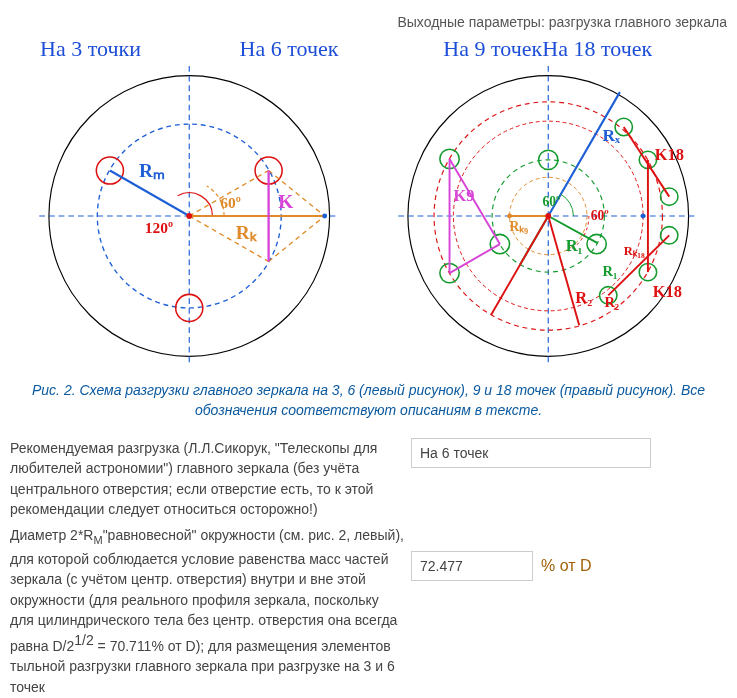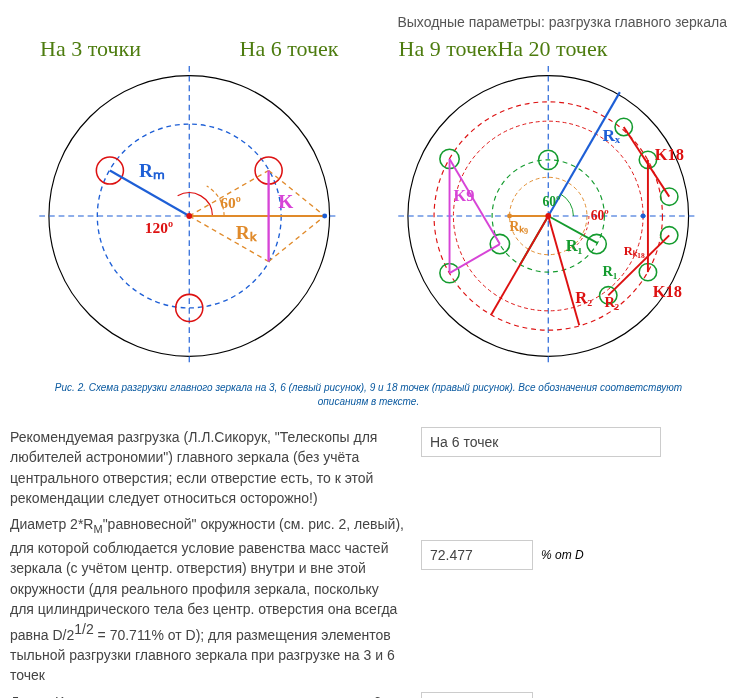--- a/index.html
+++ b/index.html
@@ -24,66 +24,65 @@
     align-items: flex-start;
     margin-bottom: 12px;
   }
   .diagram-col {
     flex: 1;
     text-align: center;
   }
   .diagram-header {
     font-family: Georgia, "Times New Roman", serif;
     font-size: 22px;
-    color: #4d7c0f;
+    color: #1d4ed8;
     margin-bottom: 4px;
   }
   .svg-box {
     width: 100%;
     height: 300px;
   }
   .caption {
     color: #0b5aa0;
     font-style: italic;
     text-align: center;
-    font-size: 10px;
+    font-size: 14px;
     margin: 10px 20px 18px 20px;
     line-height: 1.4;
   }
   .param-row {
     display: flex;
     align-items: flex-start;
     margin: 6px 0;
-    gap: 16px;
+    gap: 6px;
   }
   .param-label {
     flex: 0 0 395px;
     font-size: 14px;
     color: #444;
     line-height: 1.45;
   }
   .param-value {
     display: flex;
     align-items: center;
     gap: 8px;
   }
   .param-value input, .param-value .ro-field {
     border: 1px solid #ccc;
     padding: 6px 8px;
     font-size: 14px;
-    width: 112px;
+    width: 122px;
     background: #fff;
     color: #444;
     box-sizing: border-box;
   }
   .ro-field.wide { width: 240px; }
   .unit {
-    font-size: 12px;
-    color: #000000;
-    font-style: italic;
+    font-size: 16px;
+    color: #a16207;
   }
   sup, sub { font-size: 14px; }
   .sub { font-size: 11px; }
 </style>
 </head>
 <body>
 
 <div class="page-title">Выходные параметры: разгрузка главного зеркала</div>
 
 <div class="diagram-row">
@@ -132,23 +131,23 @@
         <text x="-46" y="18" fill="#d11" font-weight="bold" font-size="16" font-family="Georgia,serif">120º</text>
         <text x="32" y="-8" fill="#e08a2a" font-weight="bold" font-size="16" font-family="Georgia,serif">60º</text>
         <text x="-52" y="-40" fill="#1e5fd6" font-weight="bold" font-size="20" font-family="Georgia,serif">Rₘ</text>
         <text x="48" y="24" fill="#e08a2a" font-weight="bold" font-size="20" font-family="Georgia,serif">Rₖ</text>
         <text x="92" y="-8" fill="#d744d7" font-weight="bold" font-size="20" font-family="Georgia,serif">K</text>
       </g>
     </svg>
   </div>
 
   <div class="diagram-col">
-    <div style="display:flex;justify-content:flex-start;padding:0 30px;">
+    <div style="display:flex;justify-content:center;padding:0 30px;">
       <span class="diagram-header">На 9 точек</span>
-      <span class="diagram-header">На 20 точек</span>
+      <span class="diagram-header">На 18 точек</span>
     </div>
     <svg class="svg-box" viewBox="0 0 360 310">
       <g transform="translate(180,155)">
 
         <circle r="145" fill="none" stroke="#000" stroke-width="1.2"></circle>
 
         <line x1="-155" y1="0" x2="155" y2="0" stroke="#1e5fd6" stroke-width="1.2" stroke-dasharray="6 4"></line>
         <line x1="0" y1="-155" x2="0" y2="155" stroke="#1e5fd6" stroke-width="1.2" stroke-dasharray="6 4"></line>
 
         <circle r="118" fill="none" stroke="#d11" stroke-width="1.2" stroke-dasharray="5 4"></circle>

